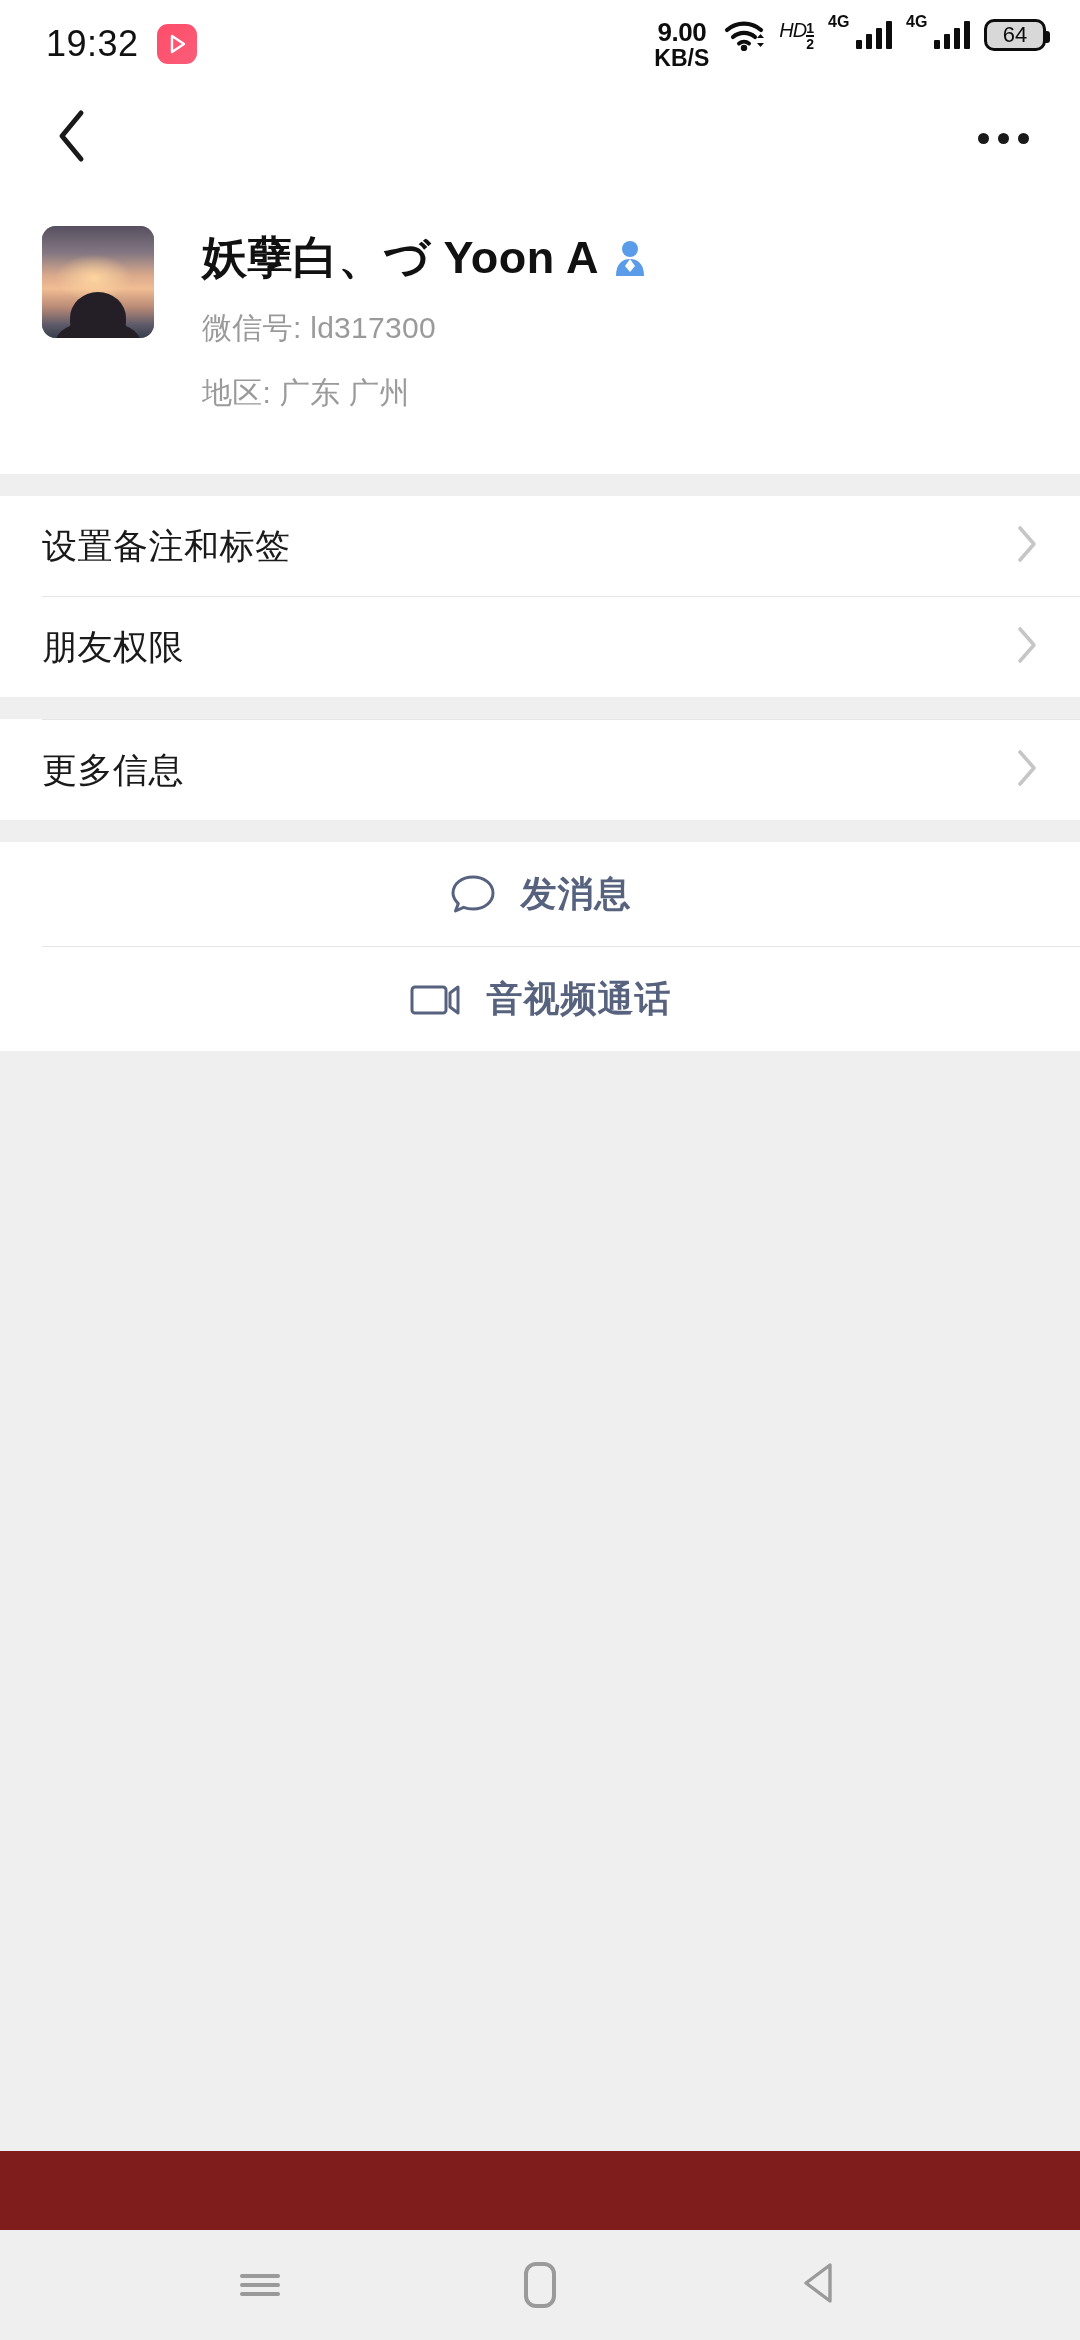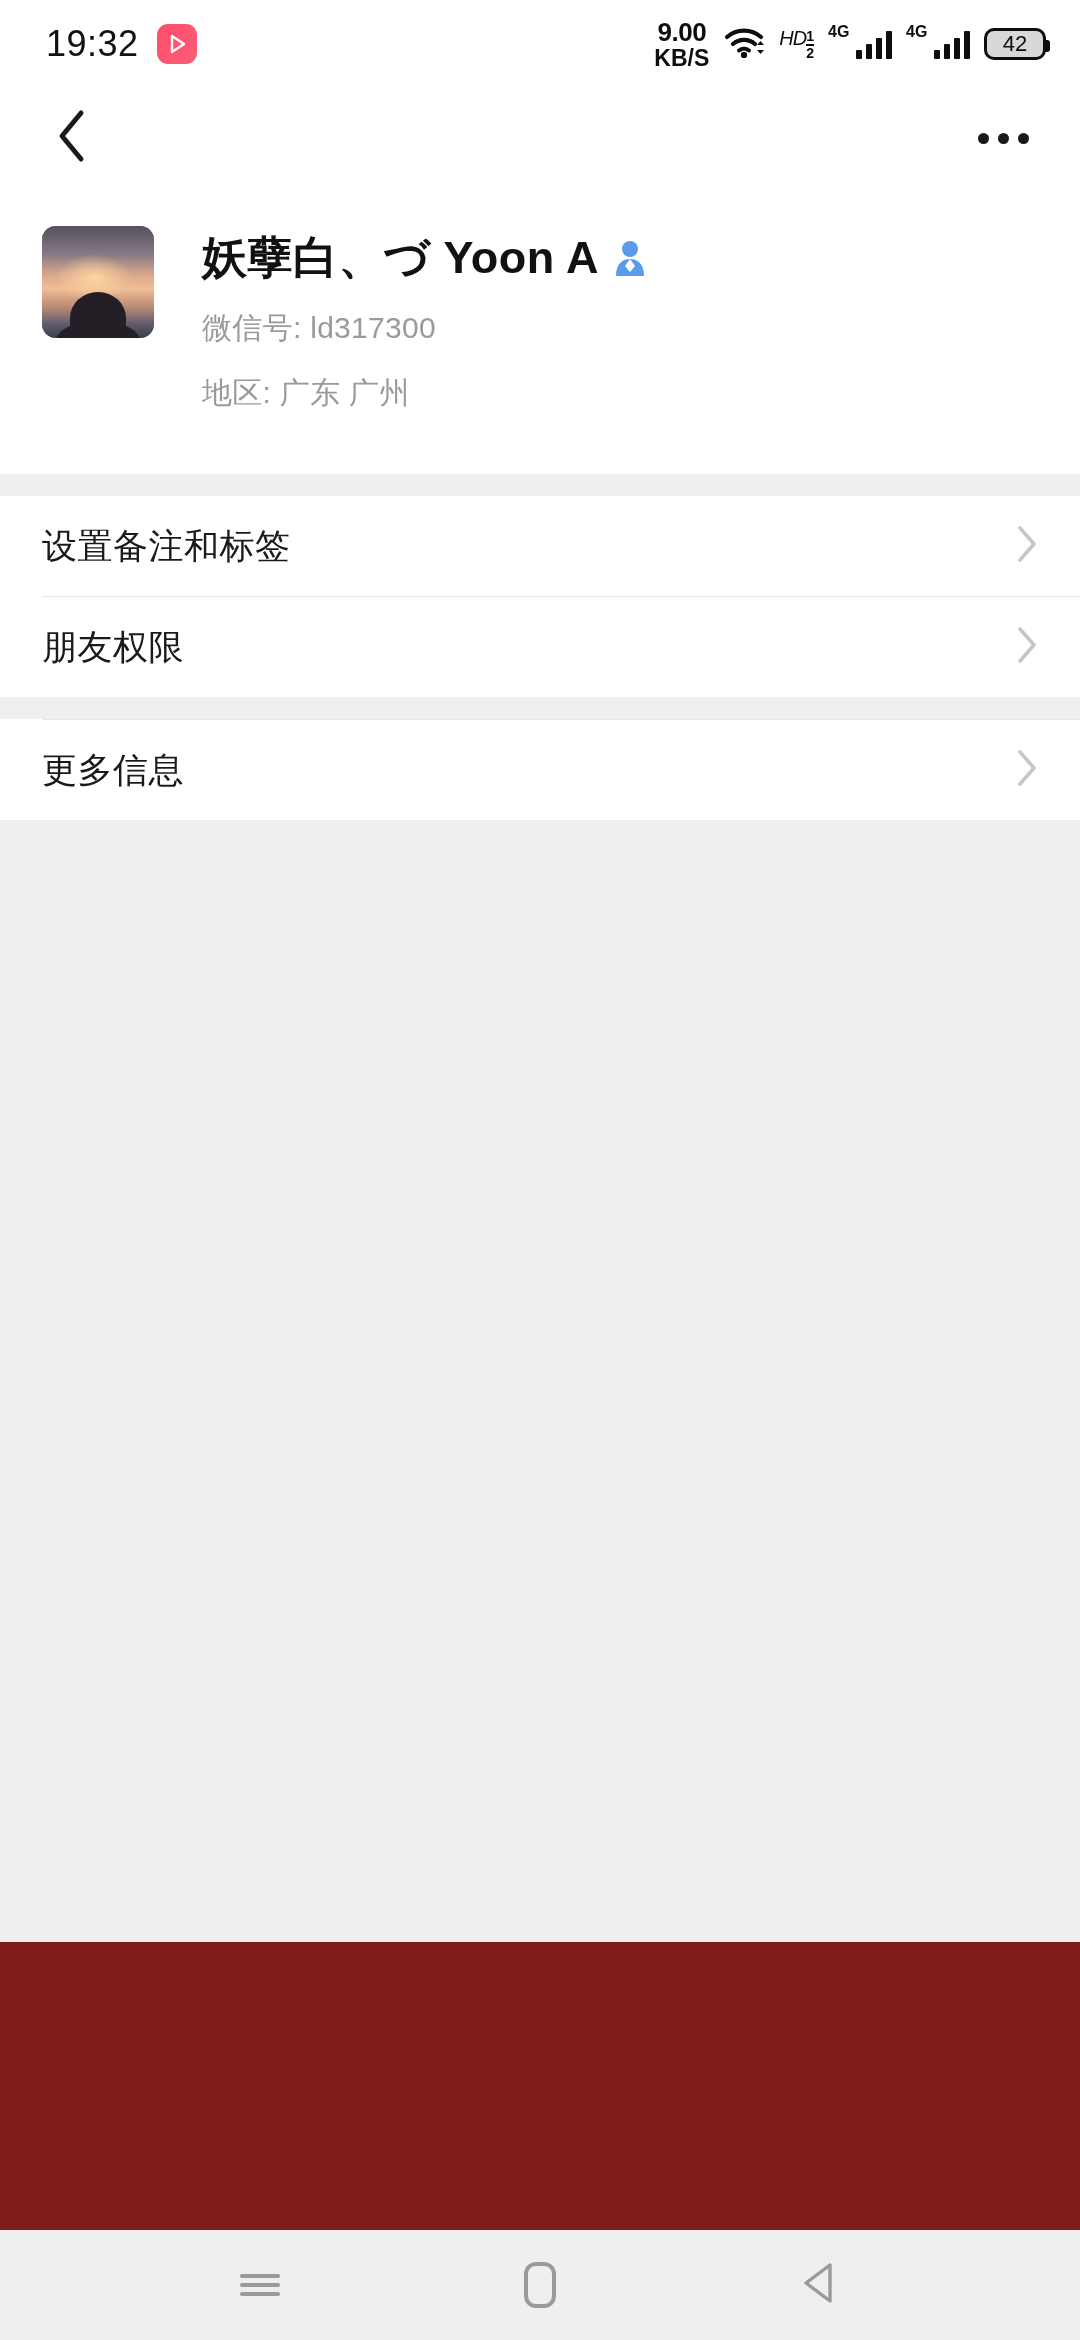--- a/index.html
+++ b/index.html
@@ -19,21 +19,21 @@
   }
   .sb-left { display:flex; align-items:center; gap:18px; }
   .sb-time { font-size:36px; font-weight:400; color:#111; letter-spacing:0.5px; }
   .yt-badge {
     width:40px; height:40px; border-radius:11px;
     background:linear-gradient(135deg,#ff4d6a,#fa5d79);
     display:flex; align-items:center; justify-content:center;
   }
   .yt-badge svg { display:block; }
   .sb-spacer { flex:1; }
-  .sb-right { display:flex; align-items:center; gap:14px; }
+  .sb-right { display:flex; align-items:flex-start; gap:14px; }
   .netspeed { display:flex; flex-direction:column; align-items:center; line-height:1; }
   .netspeed .v { font-size:26px; font-weight:700; color:#0d0d0d; letter-spacing:-0.5px; }
   .netspeed .u { font-size:23px; font-weight:700; color:#0d0d0d; margin-top:2px; }
   .hd-wrap { display:flex; align-items:flex-start; }
   .hd-txt { font-size:20px; font-weight:400; color:#0d0d0d; letter-spacing:-1px;font-style:italic; }
   .hd-frac { display:flex; flex-direction:column; align-items:center; font-size:14px;
              font-weight:700; line-height:1.05; color:#0d0d0d; margin-top:2px; }
   .hd-frac .b { border-top:2px solid #0d0d0d; }
   .sig { display:flex; align-items:flex-end; gap:3px; height:30px; position:relative; padding-left:2px;}
   .sig .g { position:absolute; top:-6px; left:0; font-size:16px; font-weight:700; color:#0d0d0d; }
@@ -171,21 +171,21 @@
       <div class="sig">
         <span class="g">4G</span>
         <span class="bars">
           <i style="height:9px"></i>
             <i style="height:15px"></i>
             <i style="height:21px"></i>
             <i style="height:28px"></i>
         </span>
       </div>
       <div class="battery">
-        <span>42</span>
+        <span>64</span>
       </div>
     </div>
   </div>
 
   <div class="appbar">
     <div class="back-btn">
       <span>
         <svg width="34" height="56" viewBox="0 0 34 56">
             <path d="M26 5 L7 28 L26 51" fill="none" stroke="#1a1a1a" stroke-width="5" stroke-linecap="round" stroke-linejoin="round"></path>
           </svg>
@@ -249,20 +249,40 @@
       <div class="row-label">更多信息</div>
       <span class="chev">
         <svg width="22" height="40" viewBox="0 0 22 40">
             <path d="M4 4 L18 20 L4 36" fill="none" stroke="#c6c6c6" stroke-width="3.6" stroke-linecap="round" stroke-linejoin="round"></path>
           </svg>
       </span>
     </div>
   </div>
 
   <div class="gap"></div>
+  <div class="group">
+    <div class="action">
+      <span>
+        <svg width="48" height="44" viewBox="0 0 48 44">
+          <path d="M24 5 C35.5 5 44 12.2 44 21 C44 29.8 35.5 37 24 37 C20.6 37 17.4 36.4 14.6 35.3 L6.5 39 L9.3 31.6 C6.3 28.7 4 25.1 4 21 C4 12.2 12.5 5 24 5 Z" fill="none" stroke="#57637e" stroke-width="3" stroke-linejoin="round"></path>
+        </svg>
+      </span>
+      <span class="txt">发消息</span>
+    </div>
+    <div class="divider"></div>
+    <div class="action">
+      <span>
+        <svg width="54" height="38" viewBox="0 0 54 38">
+          <rect x="3" y="7" width="34" height="26" rx="3" fill="none" stroke="#57637e" stroke-width="3"></rect>
+          <path d="M41 13 L41 27 L49 33 L49 7 Z" fill="none" stroke="#57637e" stroke-width="3" stroke-linejoin="round"></path>
+        </svg>
+      </span>
+      <span class="txt">音视频通话</span>
+    </div>
+  </div>
 
   <div class="filler" style="height:1100px;"></div>
 
   <div class="navbar">
     <div class="nav-btn nav-recents">
       <div>
         <i></i>
           <i></i>
           <i></i>
       </div>

